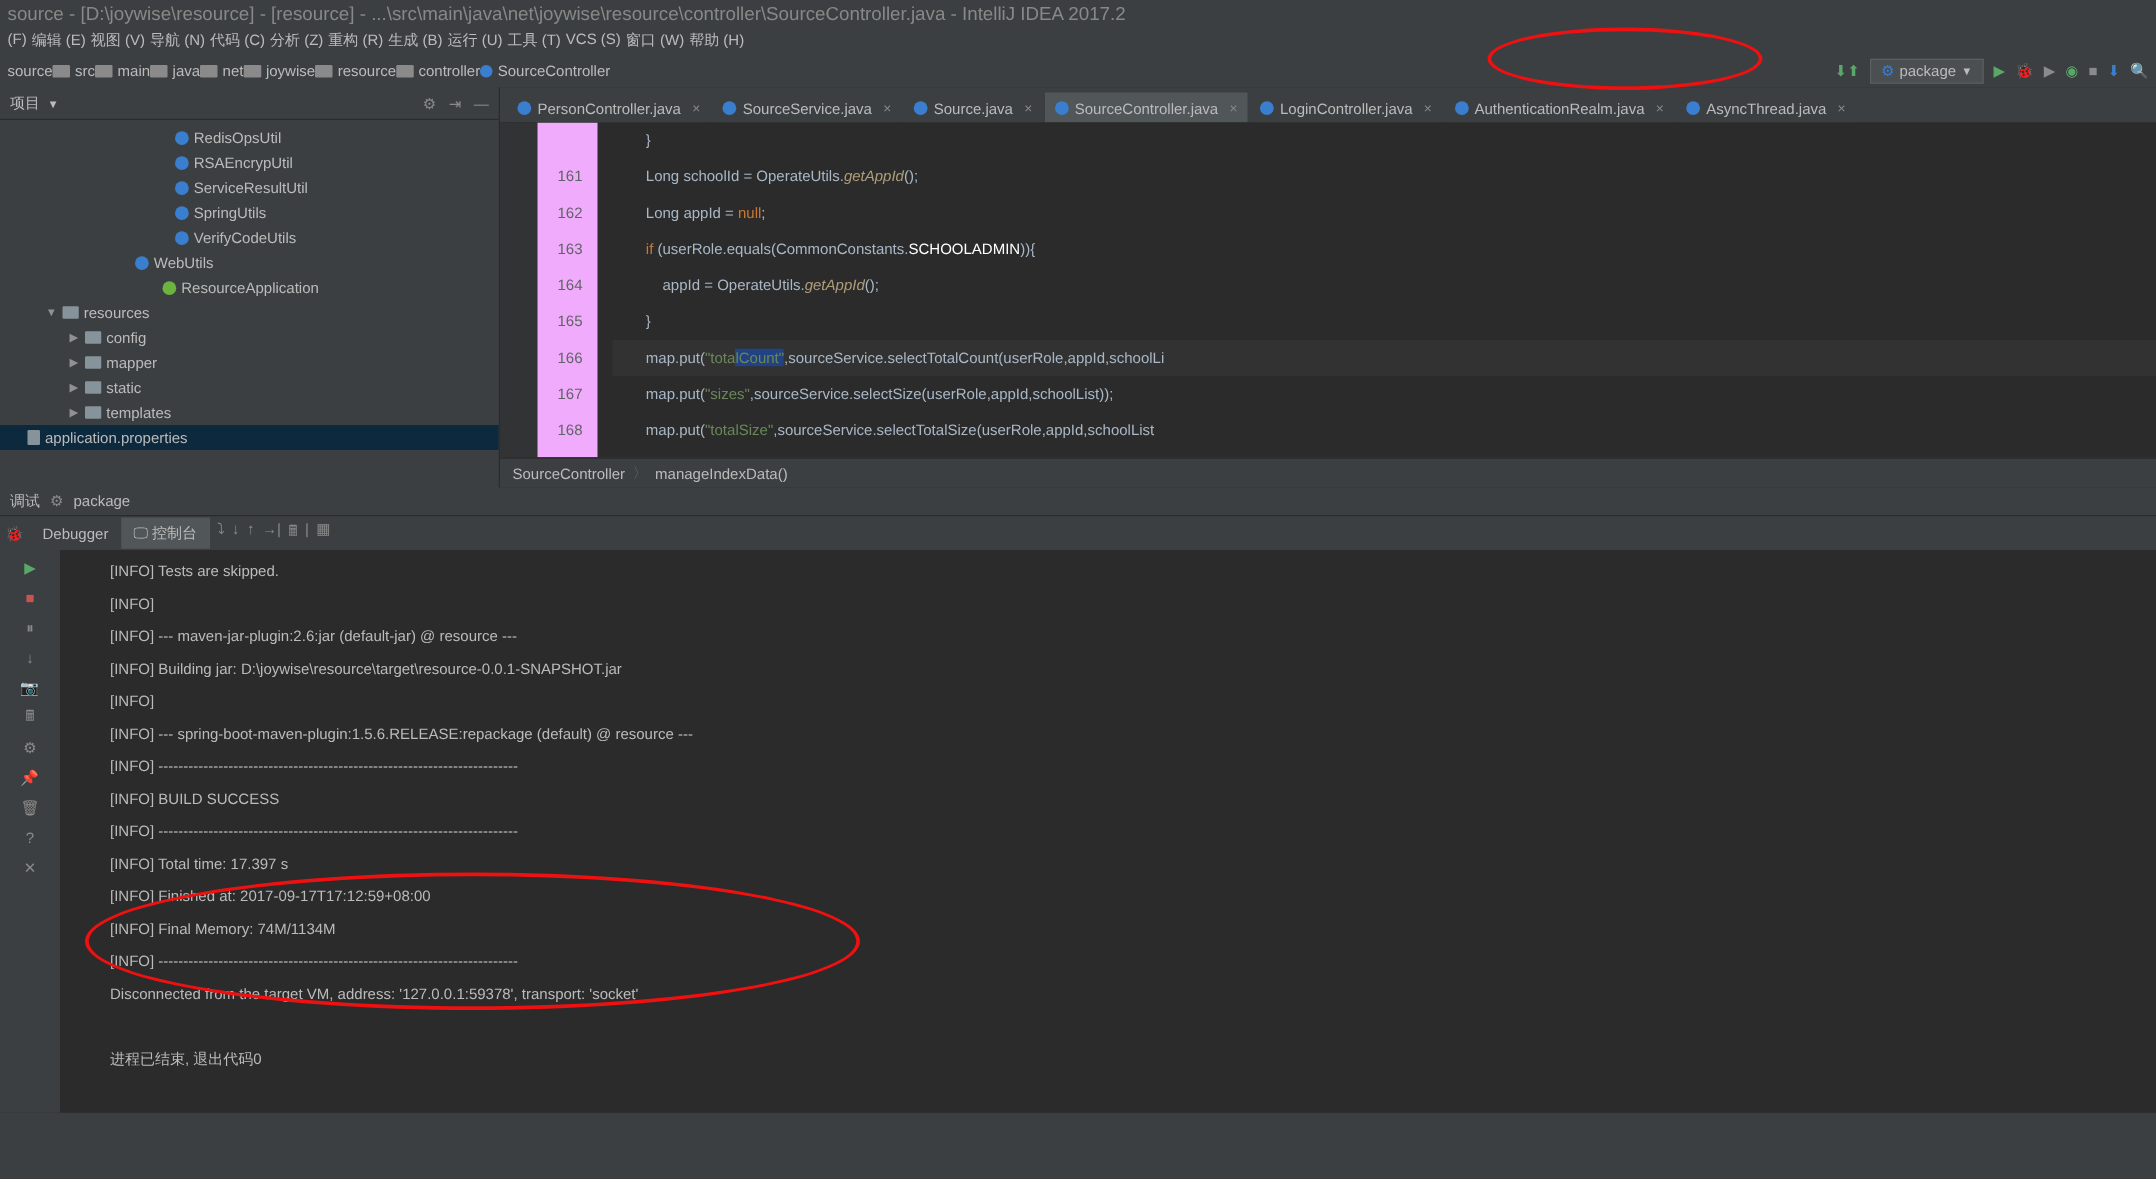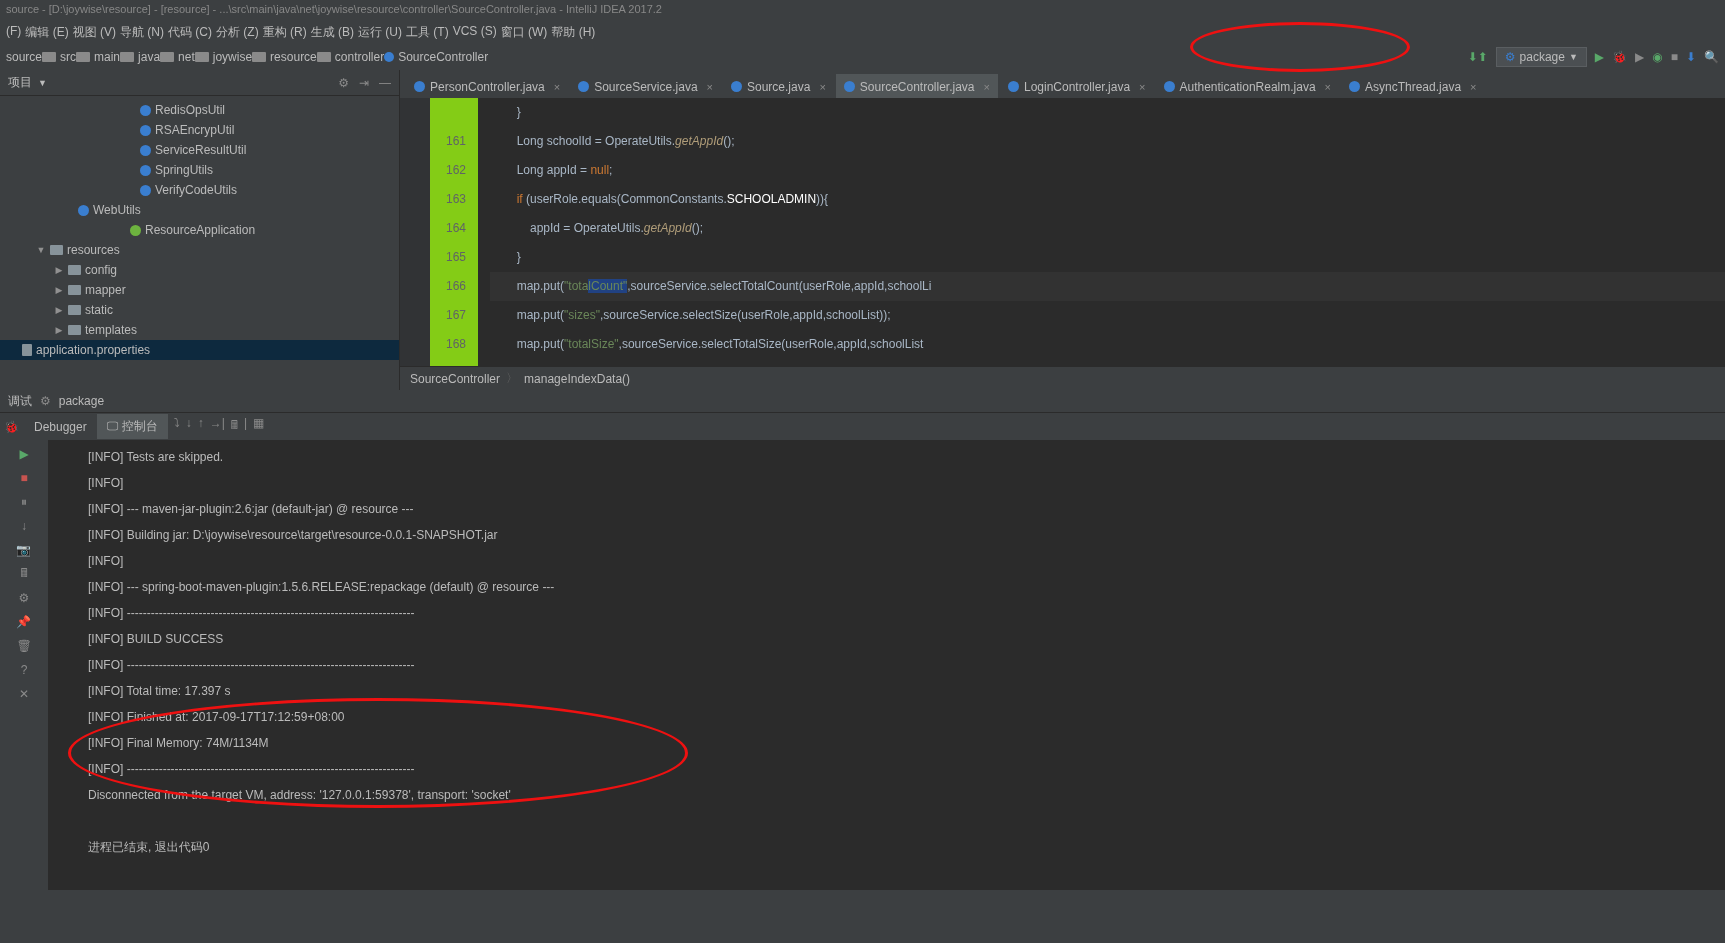--- a/index.html
+++ b/index.html
@@ -1,17 +1,17 @@
 <!DOCTYPE html>
 <html><head>
 <meta charset="utf-8">
 <style>
 * { margin:0; padding:0; box-sizing:border-box; font-family:"Segoe UI",Arial,sans-serif; font-size:12px; }
 body { background:#3c3f41; color:#bbb; width:1725px; height:943px; overflow:hidden; position:relative; }
-.titlebar { height:22px; padding:3px 6px; color:#888; font-size:11px; }
+.titlebar { height:22px; padding:3px 6px; color:#888; font-size:15px; }
 .menubar { height:22px; padding:2px 6px; color:#bbb; display:flex; gap:4px; }
 .menubar span { cursor:default; }
 .navbar { height:26px; background:#3c3f41; display:flex; align-items:center; padding:0 6px; justify-content:space-between; }
 .breadcrumbs { display:flex; align-items:center; gap:0; color:#bbb; }
 .breadcrumbs .crumb { display:flex; align-items:center; gap:4px; }
 .folder-ic { width:14px; height:10px; background:#8a8a8a; display:inline-block; border-radius:1px; }
 .class-ic { width:10px; height:10px; border-radius:50%; background:#3a7ecf; display:inline-block; }
 .toolbar-r { display:flex; align-items:center; gap:8px; position:relative; }
 .run-config { background:#4b4f52; border:1px solid #5a5e61; padding:2px 8px; color:#bbb; display:flex; align-items:center; gap:4px; }
 .gear-ic { color:#3a7ecf; }
@@ -32,21 +32,21 @@
 .fold-ic { width:13px; height:10px; background:#87939a; display:inline-block; border-radius:1px; }
 .file-ic { width:10px; height:12px; background:#87939a; display:inline-block; border-radius:1px; }
 .spring-ic { width:11px; height:11px; border-radius:50%; background:#6db33f; display:inline-block; }
 .editor-area { flex:1; background:#2b2b2b; display:flex; flex-direction:column; }
 .tabs { height:28px; display:flex; align-items:flex-end; background:#3c3f41; padding-left:6px; gap:2px; overflow:hidden; }
 .tab { height:24px; background:#3c3f41; padding:0 8px; display:flex; align-items:center; gap:5px; color:#bbb; font-size:12px; border-top:1px solid transparent; }
 .tab.active { background:#515658; }
 .tab-x { color:#8a8a8a; font-size:11px; margin-left:4px; }
 .code-area { flex:1; display:flex; background:#2b2b2b; font-family:"Consolas","Courier New",monospace; font-size:14px; overflow:hidden; }
 .gutter-left { width:30px; background:#313335; }
-.gutter { width:48px; background:#84cc16; color:#606366; text-align:right; padding-right:12px; line-height:29px; }
+.gutter { width:48px; background:#f0abfc; color:#606366; text-align:right; padding-right:12px; line-height:29px; }
 .gutter div { height:29px; }
 .code { flex:1; color:#a9b7c6; padding-left:12px; position:relative; }
 .code-line { height:29px; line-height:29px; white-space:pre; }
 .code-line.hl { background:#323232; }
 .kw { color:#cc7832; }
 .str { color:#6a8759; }
 .com-it { color:#ffffff; }
 .meth-it { color:#b09d79; font-style:italic; }
 .crumb-bar { height:24px; background:#3c3f41; border-top:1px solid #2b2b2b; padding:0 10px; display:flex; align-items:center; gap:6px; color:#bbb; font-size:12px; }
 .crumb-sep { color:#666; }
@@ -176,21 +176,21 @@
           <div class="tree-row" style="padding-left: 126px;">
             <span class="tw"></span>
             <span class="c-ic"></span>
             <span>SpringUtils</span>
           </div>
           <div class="tree-row" style="padding-left: 126px;">
             <span class="tw"></span>
             <span class="c-ic"></span>
             <span>VerifyCodeUtils</span>
           </div>
-          <div class="tree-row" style="padding-left: 64px;">
+          <div class="tree-row" style="padding-left: 94px;">
             <span class="tw"></span>
             <span class="c-ic"></span>
             <span>WebUtils</span>
           </div>
           <div class="tree-row" style="padding-left: 116px;">
             <span class="tw"></span>
             <span class="spring-ic"></span>
             <span>ResourceApplication</span>
           </div>
           <div class="tree-row" style="padding-left: 36px;">

